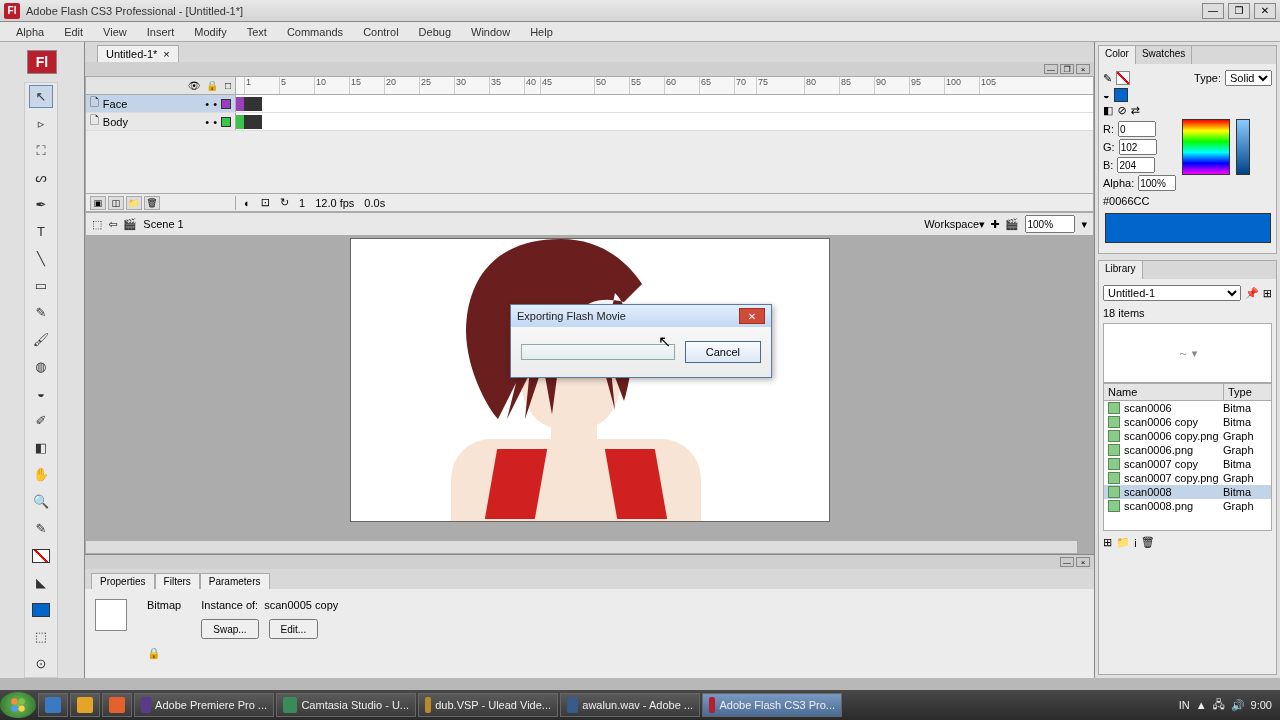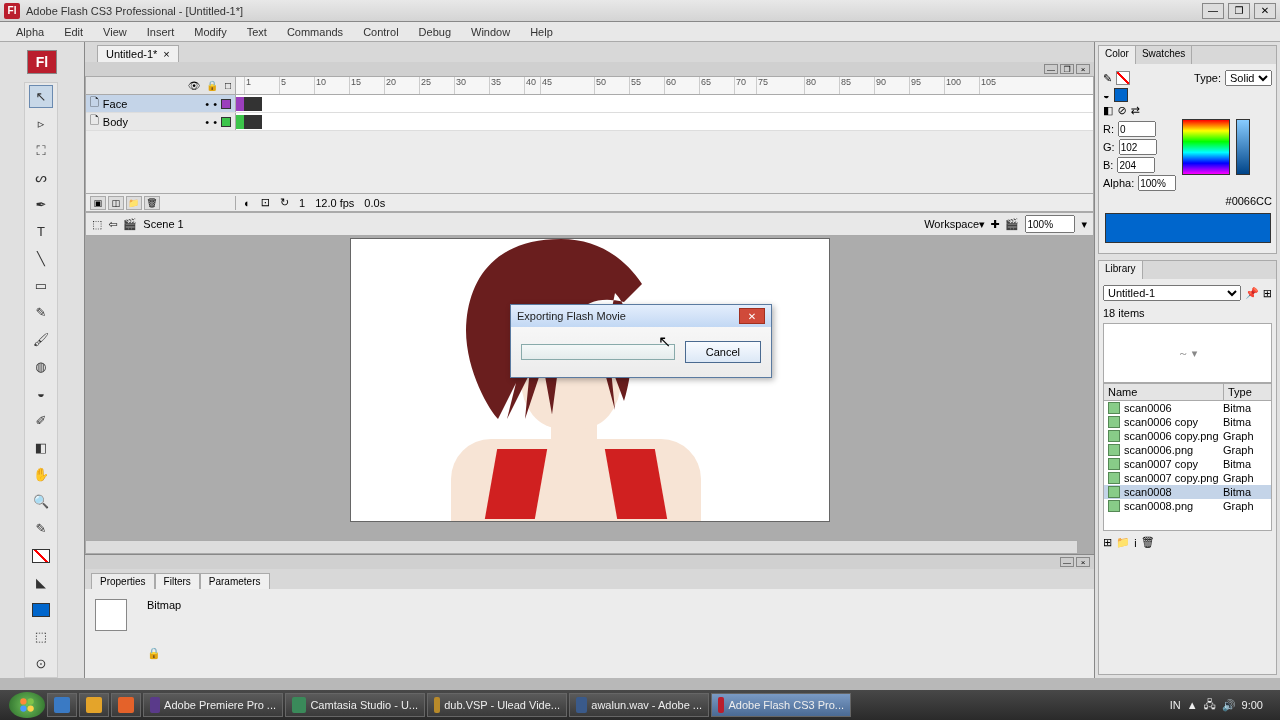--- a/index.html
+++ b/index.html
@@ -86,21 +86,21 @@
 .dialog { position: absolute; left: 510px; top: 304px; width: 262px; background: linear-gradient(#fcfcfc,#ebebeb); border: 1px solid #5a7aa0; box-shadow: 2px 2px 6px rgba(0,0,0,0.3); }
 .dialog-title { height: 22px; background: linear-gradient(#e4eefc,#c2d8f4); display: flex; align-items: center; padding: 0 6px; font-size: 11px; color: #222; }
 .dialog-title .dspacer { flex: 1; }
 .dialog-title .dclose { width: 26px; height: 16px; background: #d04a3a; color: #fff; display: flex; align-items: center; justify-content: center; border: 1px solid #a03020; cursor: pointer; font-size: 10px; }
 .dialog-body { padding: 14px 10px; display: flex; gap: 10px; align-items: center; }
 .progress { flex: 1; height: 16px; border: 1px solid #8aa; background: linear-gradient(#f4f8f8,#e4ecec); }
 .dialog-body button { height: 22px; padding: 0 20px; border: 1px solid #4a6a90; background: linear-gradient(#f8fbff,#dce8f6); cursor: pointer; }
 
 .cursor { position: absolute; left: 658px; top: 332px; font-size: 16px; color: #000; pointer-events: none; }
 
-.taskbar { position: absolute; bottom: 0; left: 0; right: 0; height: 30px; background: linear-gradient(#484848,#2a2a2a); display: flex; align-items: center; padding: 0 9px; gap: 2px; }
+.taskbar { position: absolute; bottom: 0; left: 0; right: 0; height: 30px; background: linear-gradient(#484848,#2a2a2a); display: flex; align-items: center; padding: 0 0; gap: 2px; }
 .start { width: 36px; height: 26px; background: radial-gradient(circle,#6fc05a,#2a6a2a); border-radius: 50%; display:flex;align-items:center;justify-content:center; }
 .start svg { width: 18px; height: 18px; }
 .tb-item { height: 24px; background: linear-gradient(#5a5a5a,#3a3a3a); border: 1px solid #666; display: flex; align-items: center; padding: 0 6px; color: #eee; font-size: 10px; gap: 4px; cursor: pointer; max-width: 140px; overflow: hidden; white-space: nowrap; }
 .tb-item.active { background: linear-gradient(#7a9ac4,#4a6a94); }
 .tb-icon { width: 16px; height: 16px; border-radius: 2px; }
 .tray { margin-left: auto; display: flex; align-items: center; gap: 6px; color: #eee; font-size: 10px; padding: 0 8px; }
 
 .char-hair { position: absolute; left: 80px; top: 0; width: 260px; height: 180px; }
 .char-face { position: absolute; left: 170px; top: 70px; width: 100px; height: 120px; background: #f7e4d5; border-radius: 50% 50% 40% 40%; }
 .char-neck { position: absolute; left: 200px; top: 180px; width: 46px; height: 36px; background: #f7e4d5; }
@@ -305,20 +305,27 @@
       </div>
       <div class="props-body">
         <div class="thumb"></div>
         <div class="col">
           <span>Bitmap</span>
           <div style="height:20px"></div>
           <div style="display:flex;gap:6px;align-items:center">
             <span>🔒</span>
           </div>
         </div>
+        <div class="col">
+          <div><span>Instance of:</span>&nbsp;&nbsp;<span>scan0005 copy</span></div>
+          <div style="display:flex;gap:10px">
+            <button>Swap...</button>
+            <button>Edit...</button>
+          </div>
+        </div>
       </div>
     </div>
   </div>
 
   <div class="right-panels">
     <div class="rp">
       <div class="rp-tabs">
           <div class="rp-tab">Color</div>
           <div class="rp-tab" style="background:#d8d8d8">Swatches</div>
         </div>
@@ -354,21 +361,21 @@
                 <input value="204" style="">
               </div>
             <div class="color-row">
                 <span>Alpha:</span>
                 <input value="100%" style="">
               </div>
           </div>
           <div style="width:48px;height:56px;background:linear-gradient(to bottom,red,yellow,lime,cyan,blue,magenta);border:1px solid #333"></div>
           <div style="width:14px;height:56px;background:linear-gradient(#8cf,#048);border:1px solid #333"></div>
         </div>
-        <div class="color-row" style="justify-content:flex-end">
+        <div class="color-row" style="">
             <span>#0066CC</span>
           </div>
         <div class="swatch-big"></div>
       </div>
     </div>
 
     <div class="rp" style="flex:1;display:flex;flex-direction:column">
       <div class="rp-tabs">
           <div class="rp-tab">Library</div>
         </div>

